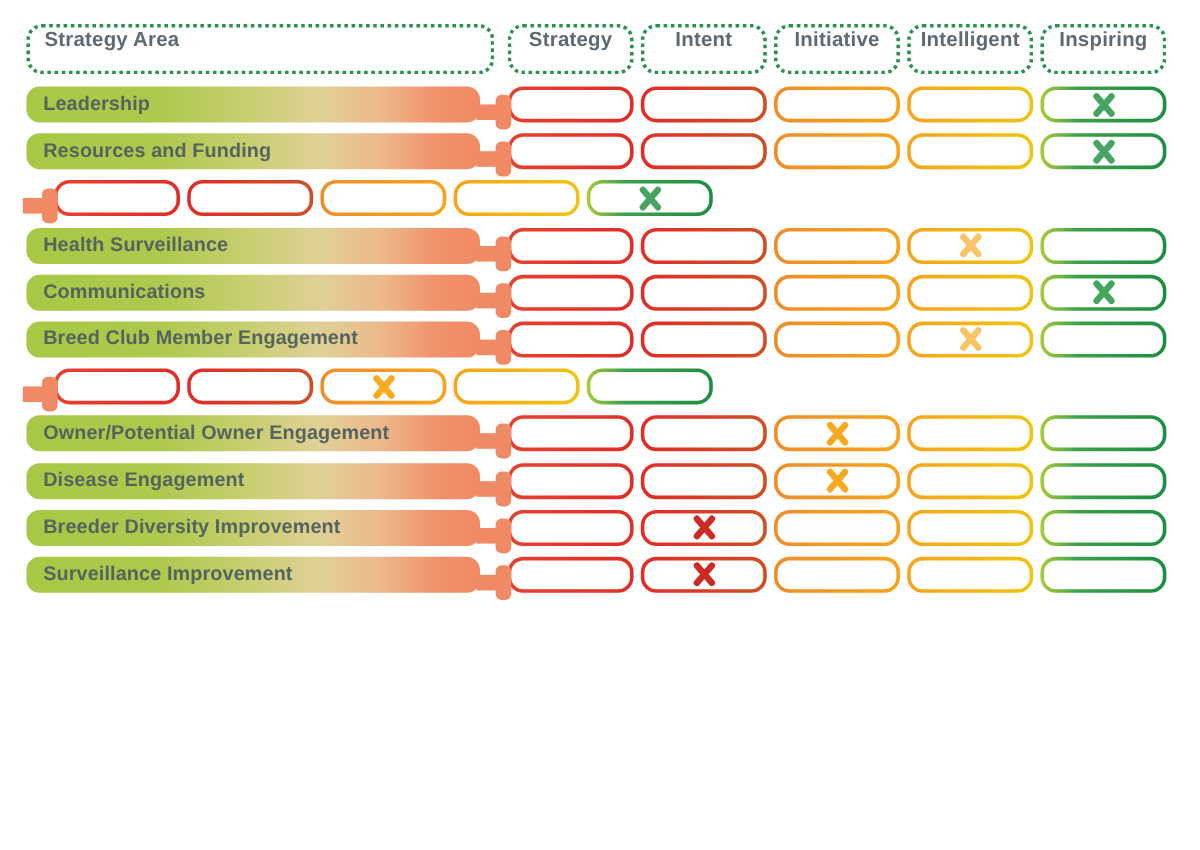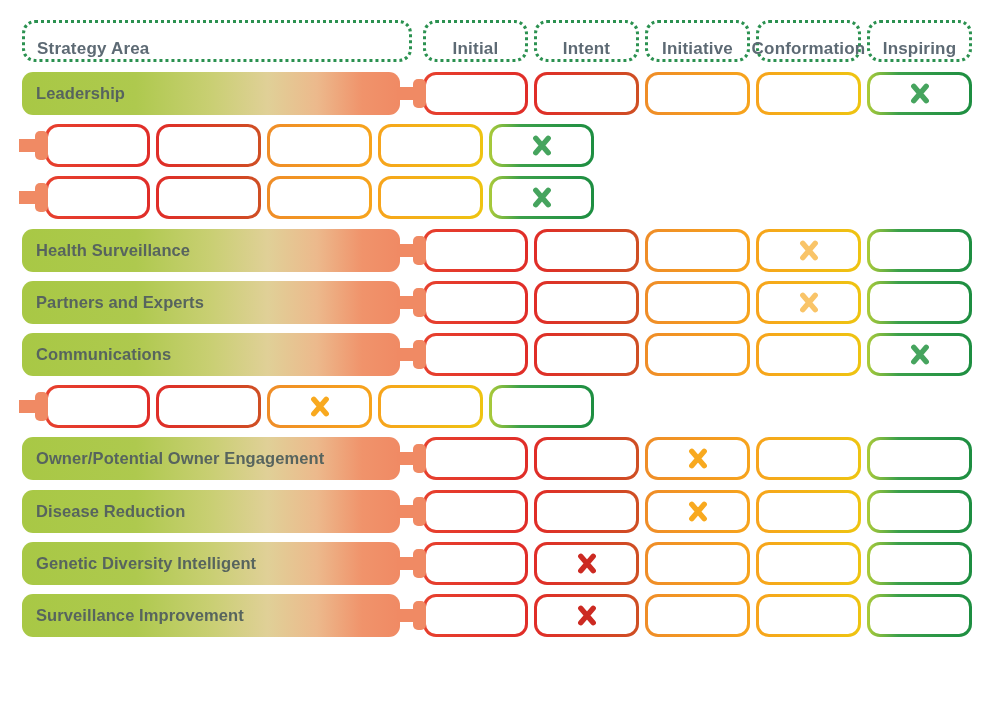--- a/index.html
+++ b/index.html
@@ -6,30 +6,30 @@
   body { width: 1000px; height: 708px; font-family: "Liberation Sans", sans-serif; }
   .canvas {
     position: relative; width: 1000px; height: 708px;
     padding: 20px 0 0 22px; box-sizing: border-box; overflow: hidden;
   }
 
   
   .header-row { display: flex; height: 42px; margin-bottom: 10px; }
   .hbox {
     box-sizing: border-box; border: 3px dotted var(--dot, #2b9150);
-    border-radius: 13px; display: flex; align-items: flex-end;
+    border-radius: 13px; display: flex; align-items: flex-start;
   }
   .hbox.strategy { width: 390px; padding-left: 12px; }
   .hlevels { display: flex; gap: 6px; margin-left: 11px; }
   .hbox.hlevel { width: 105px; justify-content: center; }
   .htext { font-weight: bold; font-size: 17px; color: var(--header-text, #5d6a74); letter-spacing: 0.2px; }
 
   
   .rows { display: flex; flex-direction: column; gap: 9.2px; }
-  .row { display: flex; height: 43px; text-align: center; }
+  .row { display: flex; height: 30px; text-align: center; }
   .bar {
     width: 378px; box-sizing: border-box; border-radius: 11px;
     display: flex; align-items: center; padding-left: 14px; flex: none;
   }
   .bar-label { font-weight: bold; font-size: 16.5px; color: var(--row-text, #57645e); letter-spacing: 0.1px; }
 
   .neck { position: relative; width: 23px; flex: none; z-index: 2; }
   .neck::before {
     content: ""; position: absolute; left: -3px; top: 15px;
     width: 18px; height: 13px; background: var(--connector, #f08a64);
@@ -53,30 +53,30 @@
 </head>
 <body>
 
 <div class="canvas">
   <div class="header-row">
     <div class="hbox strategy">
       <span class="htext">Strategy Area</span>
     </div>
     <div class="hlevels" id="hlevels">
         <div class="hbox hlevel">
-          <span class="htext">Initial</span>
+          <span class="htext">Strategy</span>
         </div>
         <div class="hbox hlevel">
           <span class="htext">Intent</span>
         </div>
         <div class="hbox hlevel">
           <span class="htext">Initiative</span>
         </div>
         <div class="hbox hlevel">
-          <span class="htext">Conformation</span>
+          <span class="htext">Intelligent</span>
         </div>
         <div class="hbox hlevel">
           <span class="htext">Inspiring</span>
         </div>
       </div>
   </div>
   <div class="rows" id="rows">
       <div class="row">
         <div class="bar" style="background: linear-gradient(90deg, rgb(168, 200, 69) 0%, rgb(174, 201, 78) 30%, rgb(201, 207, 115) 50%, rgb(224, 208, 151) 65%, rgb(236, 185, 140) 78%, rgb(240, 147, 107) 90%, rgb(240, 138, 100) 100%);">
           <span class="bar-label">Leadership</span>
@@ -98,20 +98,23 @@
           <div class="cell" style="background: linear-gradient(90deg, rgb(172, 203, 57) 0%, rgb(59, 160, 75) 30%, rgb(29, 142, 65) 100%);">
             <div class="cell-inner">
               <svg class="mark" viewBox="0 0 22 24">
                 <path d="M4.5 4.5 L17.5 19.5 M17.5 4.5 L4.5 19.5" stroke="#46a45e" stroke-width="5.6" stroke-linecap="round" fill="none"></path>
               </svg>
             </div>
           </div>
         </div>
       </div>
       <div class="row">
+        <div class="bar" style="background: linear-gradient(90deg, rgb(168, 200, 69) 0%, rgb(174, 201, 78) 30%, rgb(201, 207, 115) 50%, rgb(224, 208, 151) 65%, rgb(236, 185, 140) 78%, rgb(240, 147, 107) 90%, rgb(240, 138, 100) 100%);">
+          <span class="bar-label">Resources and Funding</span>
+        </div>
         <div class="neck"></div>
         <div class="cells">
           <div class="cell" style="background: linear-gradient(90deg, rgb(231, 64, 46) 0%, rgb(224, 45, 40) 100%);">
             <div class="cell-inner"></div>
           </div>
           <div class="cell" style="background: linear-gradient(90deg, rgb(224, 45, 40) 0%, rgb(207, 79, 35) 100%);">
             <div class="cell-inner"></div>
           </div>
           <div class="cell" style="background: linear-gradient(90deg, rgb(239, 141, 40) 0%, rgb(247, 164, 28) 100%);">
             <div class="cell-inner"></div>
@@ -174,21 +177,48 @@
               </svg>
             </div>
           </div>
           <div class="cell" style="background: linear-gradient(90deg, rgb(172, 203, 57) 0%, rgb(59, 160, 75) 30%, rgb(29, 142, 65) 100%);">
             <div class="cell-inner"></div>
           </div>
         </div>
       </div>
       <div class="row">
         <div class="bar" style="background: linear-gradient(90deg, rgb(168, 200, 69) 0%, rgb(174, 201, 78) 30%, rgb(201, 207, 115) 50%, rgb(224, 208, 151) 65%, rgb(236, 185, 140) 78%, rgb(240, 147, 107) 90%, rgb(240, 138, 100) 100%);">
-          <span class="bar-label">Partners and Experts</span>
+          <span class="bar-label">Communications</span>
+        </div>
+        <div class="neck"></div>
+        <div class="cells">
+          <div class="cell" style="background: linear-gradient(90deg, rgb(231, 64, 46) 0%, rgb(224, 45, 40) 100%);">
+            <div class="cell-inner"></div>
+          </div>
+          <div class="cell" style="background: linear-gradient(90deg, rgb(224, 45, 40) 0%, rgb(207, 79, 35) 100%);">
+            <div class="cell-inner"></div>
+          </div>
+          <div class="cell" style="background: linear-gradient(90deg, rgb(239, 141, 40) 0%, rgb(247, 164, 28) 100%);">
+            <div class="cell-inner"></div>
+          </div>
+          <div class="cell" style="background: linear-gradient(90deg, rgb(247, 164, 28) 0%, rgb(238, 196, 17) 100%);">
+            <div class="cell-inner"></div>
+          </div>
+          <div class="cell" style="background: linear-gradient(90deg, rgb(172, 203, 57) 0%, rgb(59, 160, 75) 30%, rgb(29, 142, 65) 100%);">
+            <div class="cell-inner">
+              <svg class="mark" viewBox="0 0 22 24">
+                <path d="M4.5 4.5 L17.5 19.5 M17.5 4.5 L4.5 19.5" stroke="#46a45e" stroke-width="5.6" stroke-linecap="round" fill="none"></path>
+              </svg>
+            </div>
+          </div>
+        </div>
+      </div>
+      <div class="row">
+        <div class="bar" style="background: linear-gradient(90deg, rgb(168, 200, 69) 0%, rgb(174, 201, 78) 30%, rgb(201, 207, 115) 50%, rgb(224, 208, 151) 65%, rgb(236, 185, 140) 78%, rgb(240, 147, 107) 90%, rgb(240, 138, 100) 100%);">
+          <span class="bar-label">Breed Club Member Engagement</span>
         </div>
         <div class="neck"></div>
         <div class="cells">
           <div class="cell" style="background: linear-gradient(90deg, rgb(231, 64, 46) 0%, rgb(224, 45, 40) 100%);">
             <div class="cell-inner"></div>
           </div>
           <div class="cell" style="background: linear-gradient(90deg, rgb(224, 45, 40) 0%, rgb(207, 79, 35) 100%);">
             <div class="cell-inner"></div>
           </div>
           <div class="cell" style="background: linear-gradient(90deg, rgb(239, 141, 40) 0%, rgb(247, 164, 28) 100%);">
@@ -200,47 +230,20 @@
                 <path d="M4.5 4.5 L17.5 19.5 M17.5 4.5 L4.5 19.5" stroke="#f9c468" stroke-width="5.6" stroke-linecap="round" fill="none"></path>
               </svg>
             </div>
           </div>
           <div class="cell" style="background: linear-gradient(90deg, rgb(172, 203, 57) 0%, rgb(59, 160, 75) 30%, rgb(29, 142, 65) 100%);">
             <div class="cell-inner"></div>
           </div>
         </div>
       </div>
       <div class="row">
-        <div class="bar" style="background: linear-gradient(90deg, rgb(168, 200, 69) 0%, rgb(174, 201, 78) 30%, rgb(201, 207, 115) 50%, rgb(224, 208, 151) 65%, rgb(236, 185, 140) 78%, rgb(240, 147, 107) 90%, rgb(240, 138, 100) 100%);">
-          <span class="bar-label">Communications</span>
-        </div>
-        <div class="neck"></div>
-        <div class="cells">
-          <div class="cell" style="background: linear-gradient(90deg, rgb(231, 64, 46) 0%, rgb(224, 45, 40) 100%);">
-            <div class="cell-inner"></div>
-          </div>
-          <div class="cell" style="background: linear-gradient(90deg, rgb(224, 45, 40) 0%, rgb(207, 79, 35) 100%);">
-            <div class="cell-inner"></div>
-          </div>
-          <div class="cell" style="background: linear-gradient(90deg, rgb(239, 141, 40) 0%, rgb(247, 164, 28) 100%);">
-            <div class="cell-inner"></div>
-          </div>
-          <div class="cell" style="background: linear-gradient(90deg, rgb(247, 164, 28) 0%, rgb(238, 196, 17) 100%);">
-            <div class="cell-inner"></div>
-          </div>
-          <div class="cell" style="background: linear-gradient(90deg, rgb(172, 203, 57) 0%, rgb(59, 160, 75) 30%, rgb(29, 142, 65) 100%);">
-            <div class="cell-inner">
-              <svg class="mark" viewBox="0 0 22 24">
-                <path d="M4.5 4.5 L17.5 19.5 M17.5 4.5 L4.5 19.5" stroke="#46a45e" stroke-width="5.6" stroke-linecap="round" fill="none"></path>
-              </svg>
-            </div>
-          </div>
-        </div>
-      </div>
-      <div class="row">
         <div class="neck"></div>
         <div class="cells">
           <div class="cell" style="background: linear-gradient(90deg, rgb(231, 64, 46) 0%, rgb(224, 45, 40) 100%);">
             <div class="cell-inner"></div>
           </div>
           <div class="cell" style="background: linear-gradient(90deg, rgb(224, 45, 40) 0%, rgb(207, 79, 35) 100%);">
             <div class="cell-inner"></div>
           </div>
           <div class="cell" style="background: linear-gradient(90deg, rgb(239, 141, 40) 0%, rgb(247, 164, 28) 100%);">
             <div class="cell-inner">
@@ -279,21 +282,21 @@
           <div class="cell" style="background: linear-gradient(90deg, rgb(247, 164, 28) 0%, rgb(238, 196, 17) 100%);">
             <div class="cell-inner"></div>
           </div>
           <div class="cell" style="background: linear-gradient(90deg, rgb(172, 203, 57) 0%, rgb(59, 160, 75) 30%, rgb(29, 142, 65) 100%);">
             <div class="cell-inner"></div>
           </div>
         </div>
       </div>
       <div class="row">
         <div class="bar" style="background: linear-gradient(90deg, rgb(168, 200, 69) 0%, rgb(174, 201, 78) 30%, rgb(201, 207, 115) 50%, rgb(224, 208, 151) 65%, rgb(236, 185, 140) 78%, rgb(240, 147, 107) 90%, rgb(240, 138, 100) 100%);">
-          <span class="bar-label">Disease Reduction</span>
+          <span class="bar-label">Disease Engagement</span>
         </div>
         <div class="neck"></div>
         <div class="cells">
           <div class="cell" style="background: linear-gradient(90deg, rgb(231, 64, 46) 0%, rgb(224, 45, 40) 100%);">
             <div class="cell-inner"></div>
           </div>
           <div class="cell" style="background: linear-gradient(90deg, rgb(224, 45, 40) 0%, rgb(207, 79, 35) 100%);">
             <div class="cell-inner"></div>
           </div>
           <div class="cell" style="background: linear-gradient(90deg, rgb(239, 141, 40) 0%, rgb(247, 164, 28) 100%);">
@@ -306,21 +309,21 @@
           <div class="cell" style="background: linear-gradient(90deg, rgb(247, 164, 28) 0%, rgb(238, 196, 17) 100%);">
             <div class="cell-inner"></div>
           </div>
           <div class="cell" style="background: linear-gradient(90deg, rgb(172, 203, 57) 0%, rgb(59, 160, 75) 30%, rgb(29, 142, 65) 100%);">
             <div class="cell-inner"></div>
           </div>
         </div>
       </div>
       <div class="row">
         <div class="bar" style="background: linear-gradient(90deg, rgb(168, 200, 69) 0%, rgb(174, 201, 78) 30%, rgb(201, 207, 115) 50%, rgb(224, 208, 151) 65%, rgb(236, 185, 140) 78%, rgb(240, 147, 107) 90%, rgb(240, 138, 100) 100%);">
-          <span class="bar-label">Genetic Diversity Intelligent</span>
+          <span class="bar-label">Breeder Diversity Improvement</span>
         </div>
         <div class="neck"></div>
         <div class="cells">
           <div class="cell" style="background: linear-gradient(90deg, rgb(231, 64, 46) 0%, rgb(224, 45, 40) 100%);">
             <div class="cell-inner"></div>
           </div>
           <div class="cell" style="background: linear-gradient(90deg, rgb(224, 45, 40) 0%, rgb(207, 79, 35) 100%);">
             <div class="cell-inner">
               <svg class="mark" viewBox="0 0 22 24">
                 <path d="M4.5 4.5 L17.5 19.5 M17.5 4.5 L4.5 19.5" stroke="#cc2a22" stroke-width="5.6" stroke-linecap="round" fill="none"></path>

